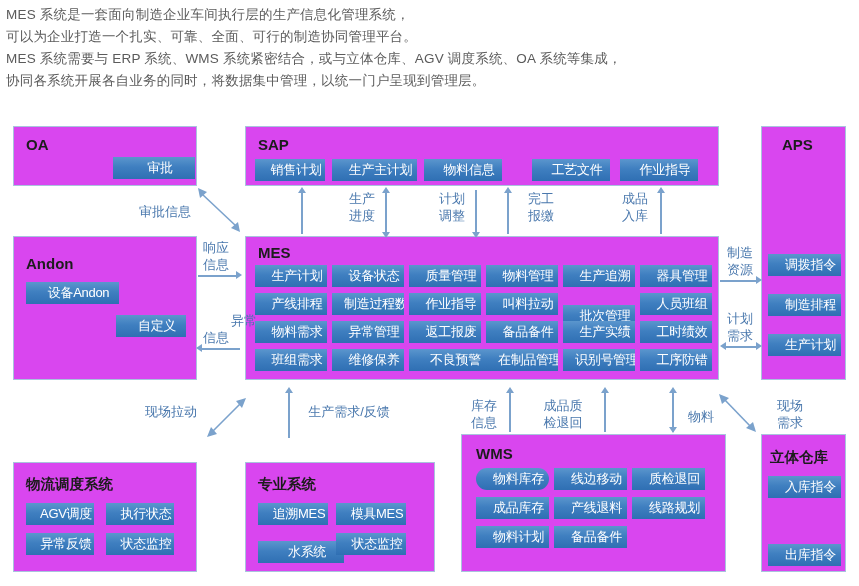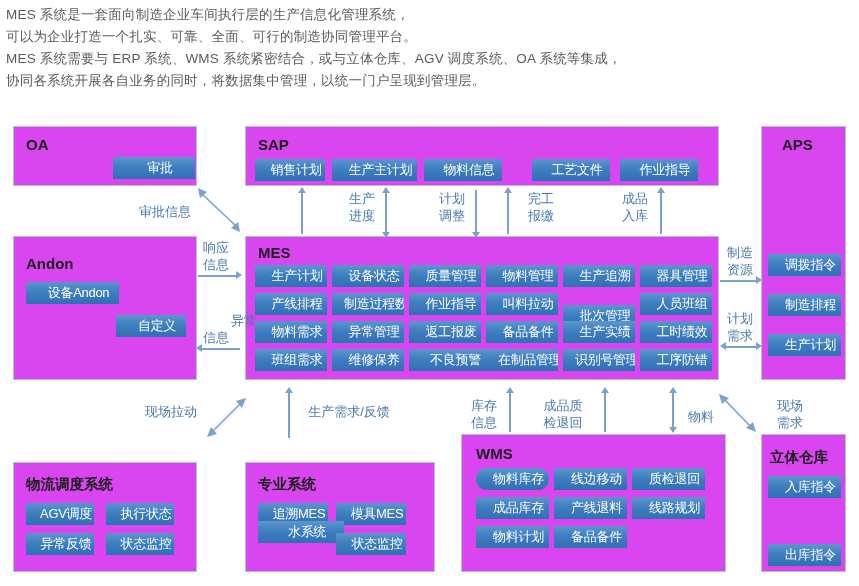--- a/index.html
+++ b/index.html
@@ -145,21 +145,21 @@
       <div class="tag t22" style="left: 0px; top: 30px; width: 68px;">异常反馈</div>
       <div class="tag t22" style="left: 80px; top: 30px; width: 68px;">状态监控</div>
     </div>
 </div>
 
 <div class="box" style="left:245px; top:462px; width:190px; height:110px;">
   <div class="box-title cn" style="left:12px; top:12px;">专业系统</div>
   <div id="special-grid" style="position:absolute; left:12px; top:40px;">
       <div class="tag t22" style="left: 0px; top: 0px; width: 70px;">追溯MES</div>
       <div class="tag t22" style="left: 78px; top: 0px; width: 70px;">模具MES</div>
-      <div class="tag t22" style="left: 0px; top: 18px; width: 86px;">水系统</div>
+      <div class="tag t22" style="left: 0px; top: 38px; width: 86px;">水系统</div>
       <div class="tag t22" style="left: 78px; top: 30px; width: 70px;">状态监控</div>
     </div>
 </div>
 
 <div class="box" style="left:461px; top:434px; width:265px; height:138px;">
   <div class="box-title" style="left:14px; top:10px;">WMS</div>
   <div id="wms-grid" style="position:absolute; left:14px; top:33px;">
       <div class="tag t22" style="left: 0px; top: 0px; width: 73px; border-radius: 11px;">物料库存</div>
       <div class="tag t22" style="left: 78px; top: 0px; width: 73px;">线边移动</div>
       <div class="tag t22" style="left: 156px; top: 0px; width: 73px;">质检退回</div>

